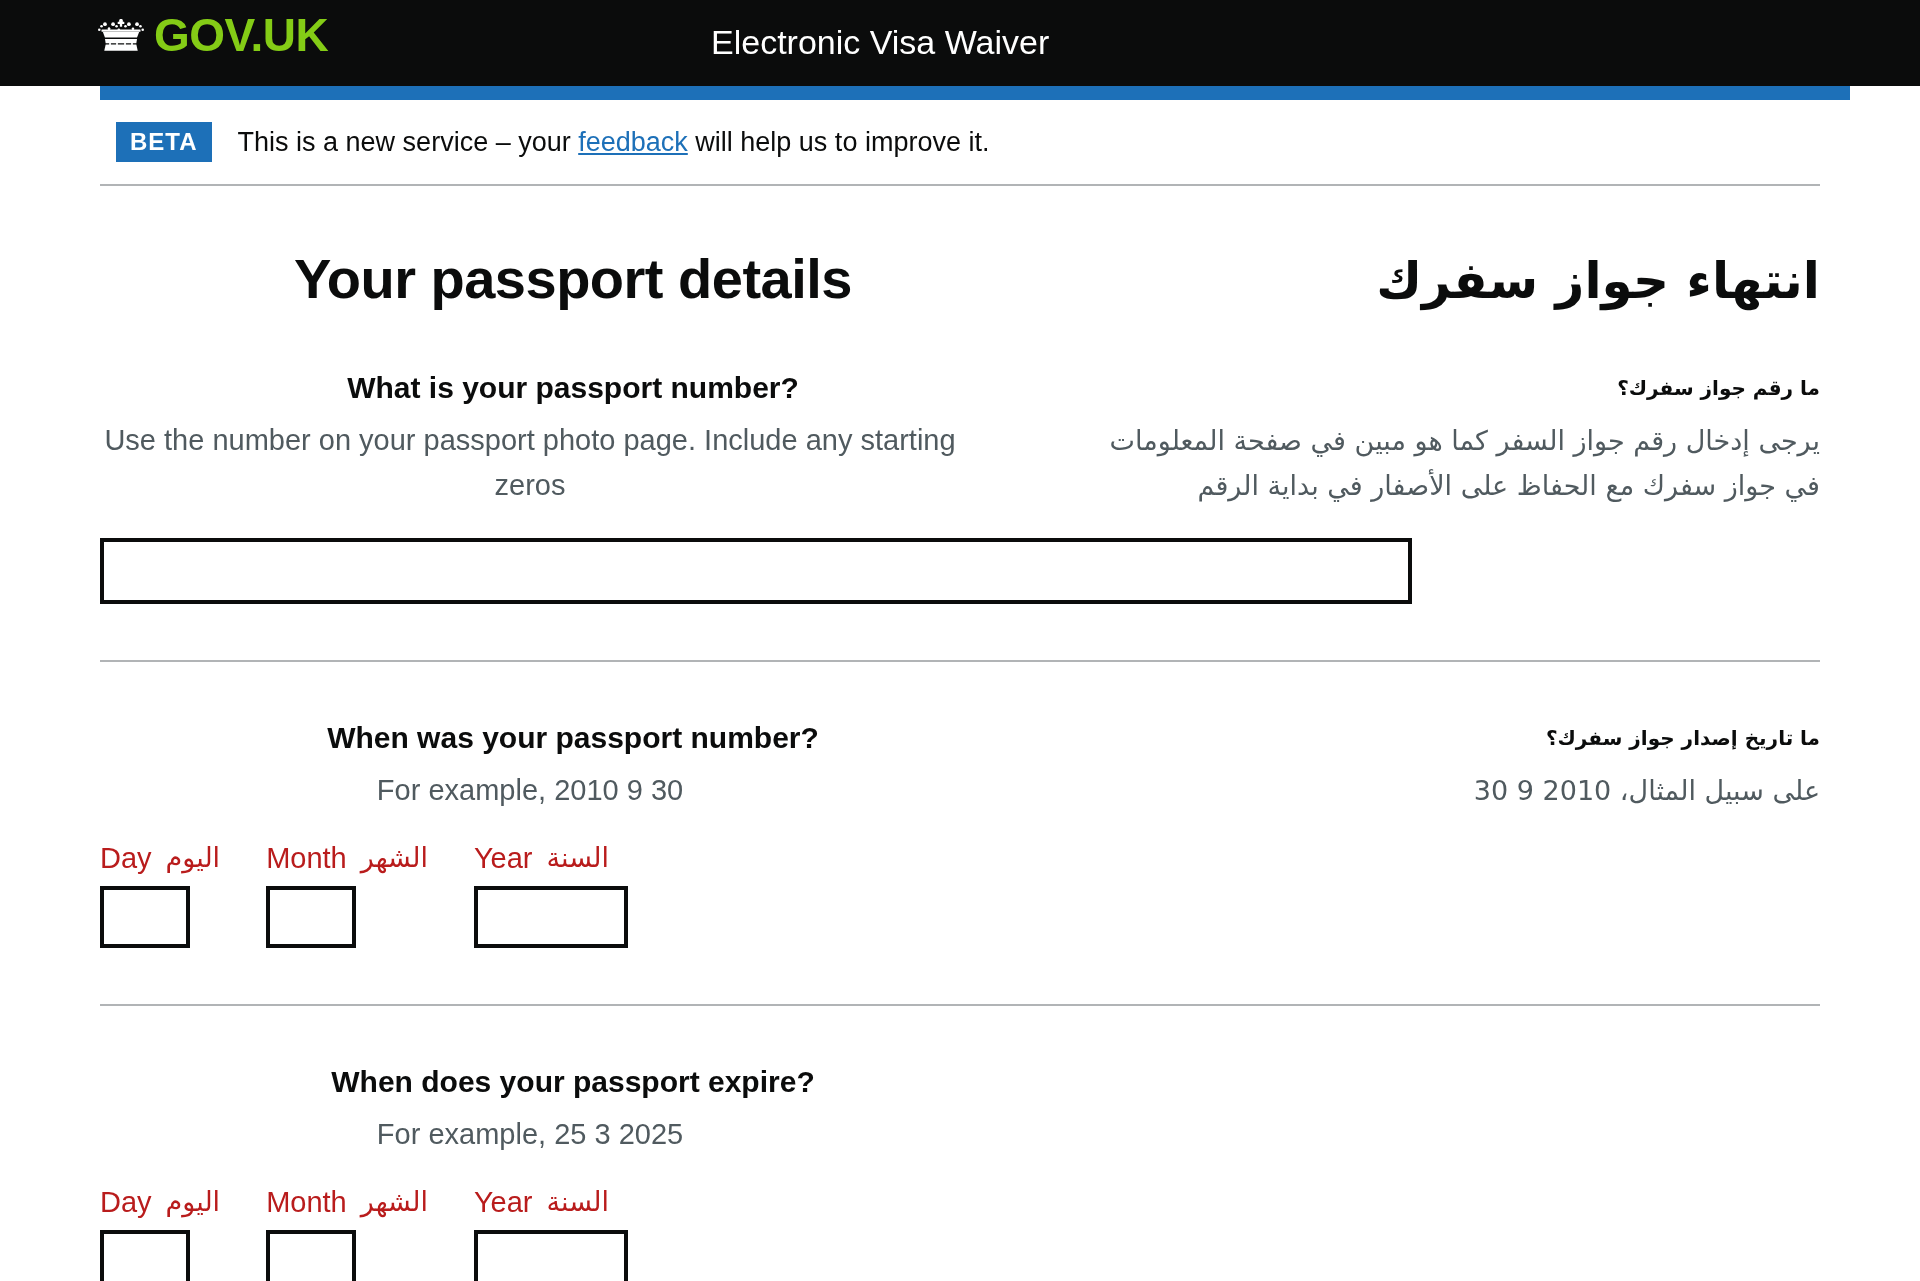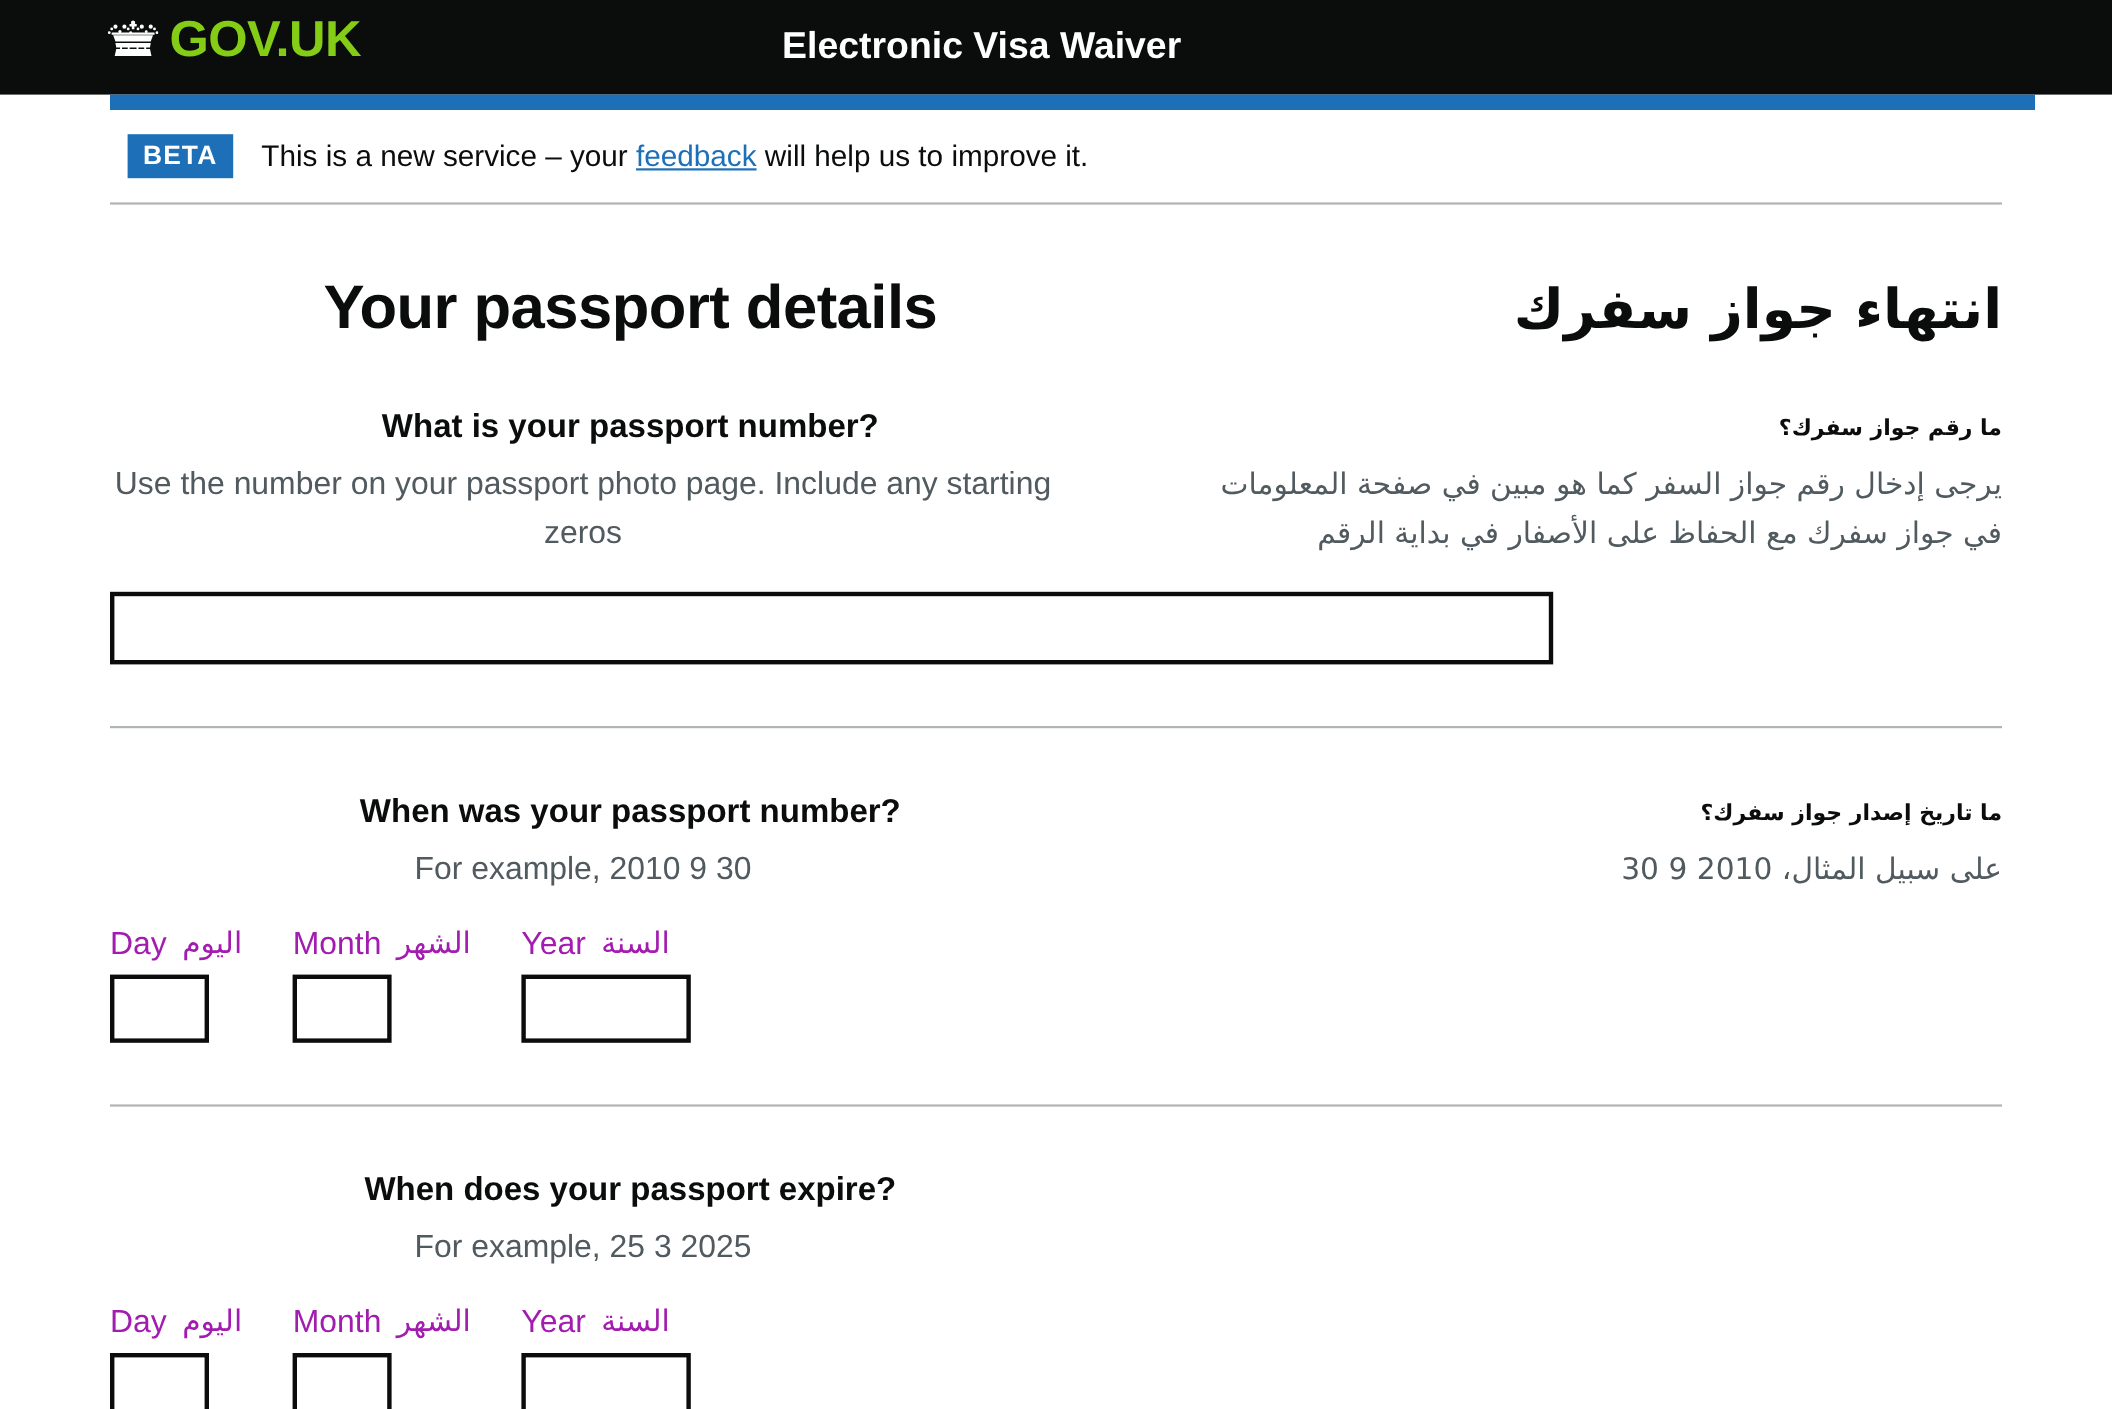--- a/index.html
+++ b/index.html
@@ -50,21 +50,21 @@
     letter-spacing: -0.5px;
     font-family: "Liberation Sans", "DejaVu Sans", sans-serif;
   }
   .service-name {
     position: absolute;
     left: 711px;
     top: 20px;
     color: #ffffff;
     font-size: 34px;
     line-height: 44px;
-    font-weight: 700;
+    font-weight: 400;
     white-space: nowrap;
   }
 
   
   .blue-bar {
     position: absolute;
     left: 100px;
     top: 86px;
     width: 1750px;
     height: 14px;
@@ -204,21 +204,21 @@
     display: flex;
     align-items: flex-start;
     margin-top: 28px;
   }
   .date-item {
     margin-right: 46px;
   }
   .date-item-label {
     font-size: 29px;
     line-height: 34px;
-    color: #a21caf;
+    color: #b91c1c;
     display: flex;
     align-items: center;
     gap: 14px;
     white-space: nowrap;
     margin-bottom: 11px;
   }
   .date-item-label .ar {
     font-family: "DejaVu Sans", "Liberation Sans", sans-serif;
     direction: rtl;
     font-size: 27px;

